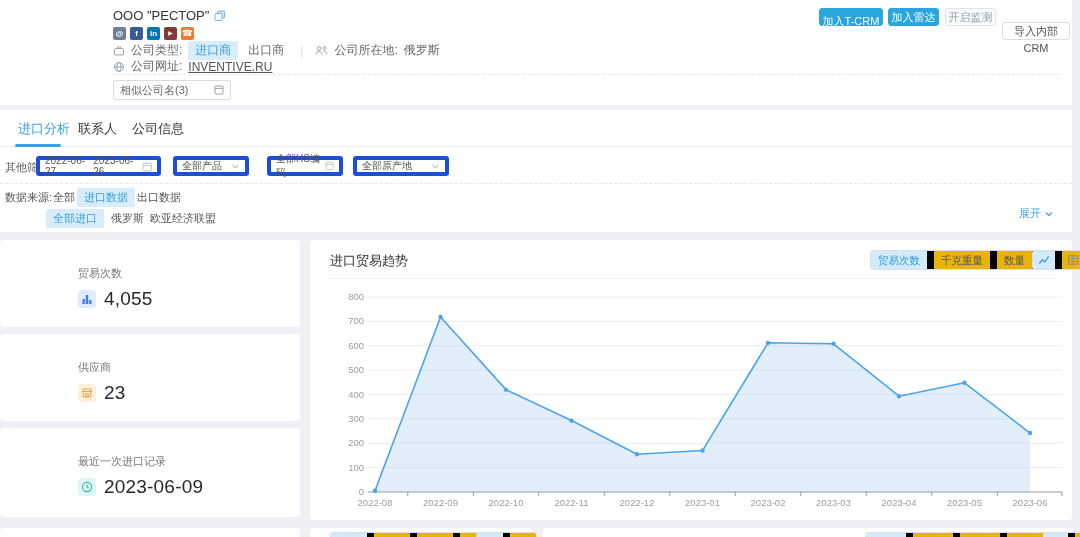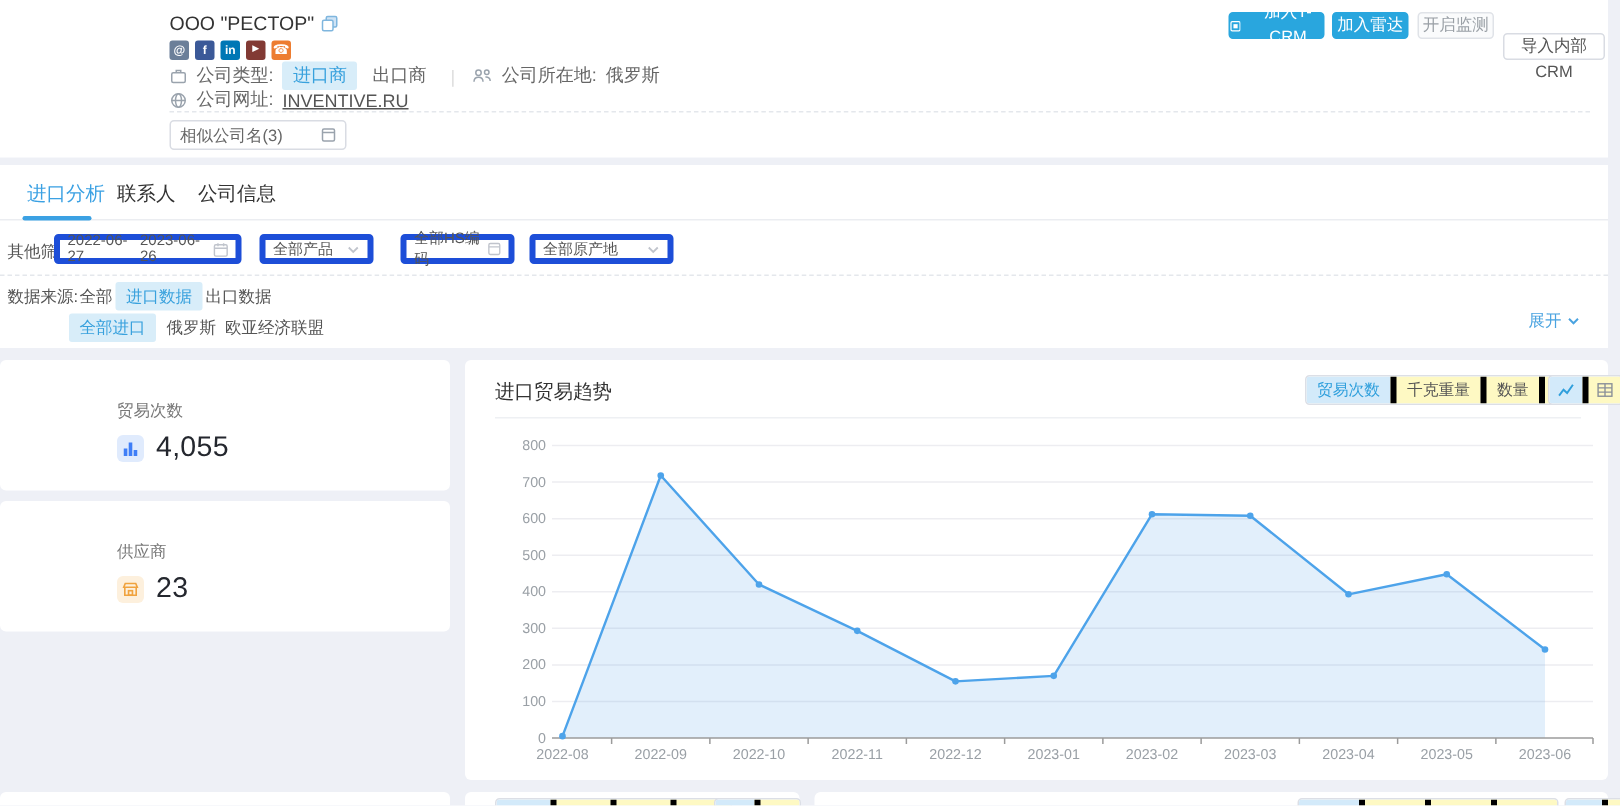--- a/index.html
+++ b/index.html
@@ -50,22 +50,22 @@
   .expand{position:absolute;right:18px;top:96px;color:#4aa3e0;font-size:11px;cursor:pointer;
           display:flex;align-items:center;gap:3px;}
   
   .stat-label{font-size:11px;color:#777;margin-bottom:7px;}
   .stat-value-row{display:flex;align-items:center;gap:8px;}
   .stat-icon{width:18px;height:18px;border-radius:4px;display:flex;align-items:center;justify-content:center;}
   .stat-value{font-size:19px;color:#24272e;font-weight:500;letter-spacing:.2px;}
   
   .chart-title{position:absolute;left:20px;top:12px;font-size:13px;color:#333;font-family:Liberation Mono, monospace;}
   .seg-group{position:absolute;display:flex;border:1px solid #dcdfe6;border-radius:3px;overflow:hidden;height:18px;background:#fff;}
-  .seg{padding:0 7px;font-size:10.5px;line-height:18px;color:#555;background:#fef9c3;
-       border-left:4px solid #000000;cursor:pointer;white-space:nowrap;}
+  .seg{padding:0 7px;font-size:10.5px;line-height:18px;color:#555;background:#eab308;
+       border-left:7px solid #000000;cursor:pointer;white-space:nowrap;}
   .seg:first-child{border-left:none;}
   .seg.active{background:#d3eafa;color:#2f9fdc;}
   .seg.icon-seg{padding:0 5px;display:flex;align-items:center;}
   .chart-sep{position:absolute;left:20px;right:18px;top:38px;height:1px;background:#eef0f3;}
 </style>
 </head>
 <body>
 
 <div class="page">
 
@@ -119,21 +119,21 @@
     <div class="abs dashed" style="left:113px;right:12px;top:74px;"></div>
 
     <div class="abs similar-box">
       <span>相似公司名(3)</span>
       <svg width="10" height="10" viewBox="0 0 10 10">
         <rect x="1" y="1" width="8" height="8" rx="1" fill="none" stroke="#9aa3ad"></rect>
         <path d="M1 3.4h8" stroke="#9aa3ad"></path>
       </svg>
     </div>
 
-    <div class="btn btn-primary" style="left:819px;width:64px;display:flex;align-items:center;justify-content:center;gap:8px;">
+    <div class="btn btn-primary" style="left:819px;width:64px;display:flex;align-items:center;justify-content:center;gap:8px;flex-direction:column;">
       <svg width="9" height="9" viewBox="0 0 9 9">
         <rect x="0.8" y="0.8" width="7.4" height="7.4" rx="1" fill="none" stroke="#fff"></rect>
         <rect x="2.8" y="2.8" width="3.4" height="3.4" fill="#fff"></rect>
       </svg>
       <span>加入T-CRM</span>
     </div>
     <div class="btn btn-primary" style="left:888px;width:51px;">加入雷达</div>
     <div class="btn btn-disabled" style="left:945px;width:51px;">开启监测</div>
     <div class="btn btn-plain" style="left:1002px;width:68px;margin-top:14px;">导入内部CRM</div>
   </section>
@@ -218,20 +218,34 @@
             <path d="M1.5 4.5l1-2.5h7l1 2.5z" fill="none" stroke="#f0a33f" stroke-width="1.1"></path>
             <path d="M2.2 4.8v5h7.6v-5" fill="none" stroke="#f0a33f" stroke-width="1.1"></path>
             <rect x="4.7" y="6.8" width="2.6" height="3" fill="none" stroke="#f0a33f" stroke-width="1.1"></rect>
           </svg>
         </span>
         <span class="stat-value">23</span>
       </div>
     </div>
   </section>
 
+  <section class="card" style="left:0;top:428px;width:300px;height:89px;">
+    <div class="abs" style="left:78px;top:26px;">
+      <div class="stat-label">最近一次进口记录</div>
+      <div class="stat-value-row">
+        <span class="stat-icon" style="background:#dff5f2;">
+          <svg width="12" height="12" viewBox="0 0 12 12">
+            <circle cx="6" cy="6" r="4.6" fill="none" stroke="#35b8a9" stroke-width="1.1"></circle>
+            <path d="M6 3.4V6l1.8 1.3" fill="none" stroke="#35b8a9" stroke-width="1.1"></path>
+          </svg>
+        </span>
+        <span class="stat-value">2023-06-09</span>
+      </div>
+    </div>
+  </section>
 
   <section class="card" style="left:310px;top:240px;width:762px;height:280px;">
     <div class="chart-title">进口贸易趋势</div>
 
     <div class="seg-group" style="left:560px;top:10px;">
       <span class="seg active">贸易次数</span>
       <span class="seg">千克重量</span>
       <span class="seg">数量</span>
       <span class="seg">美元总价</span>
     </div>

